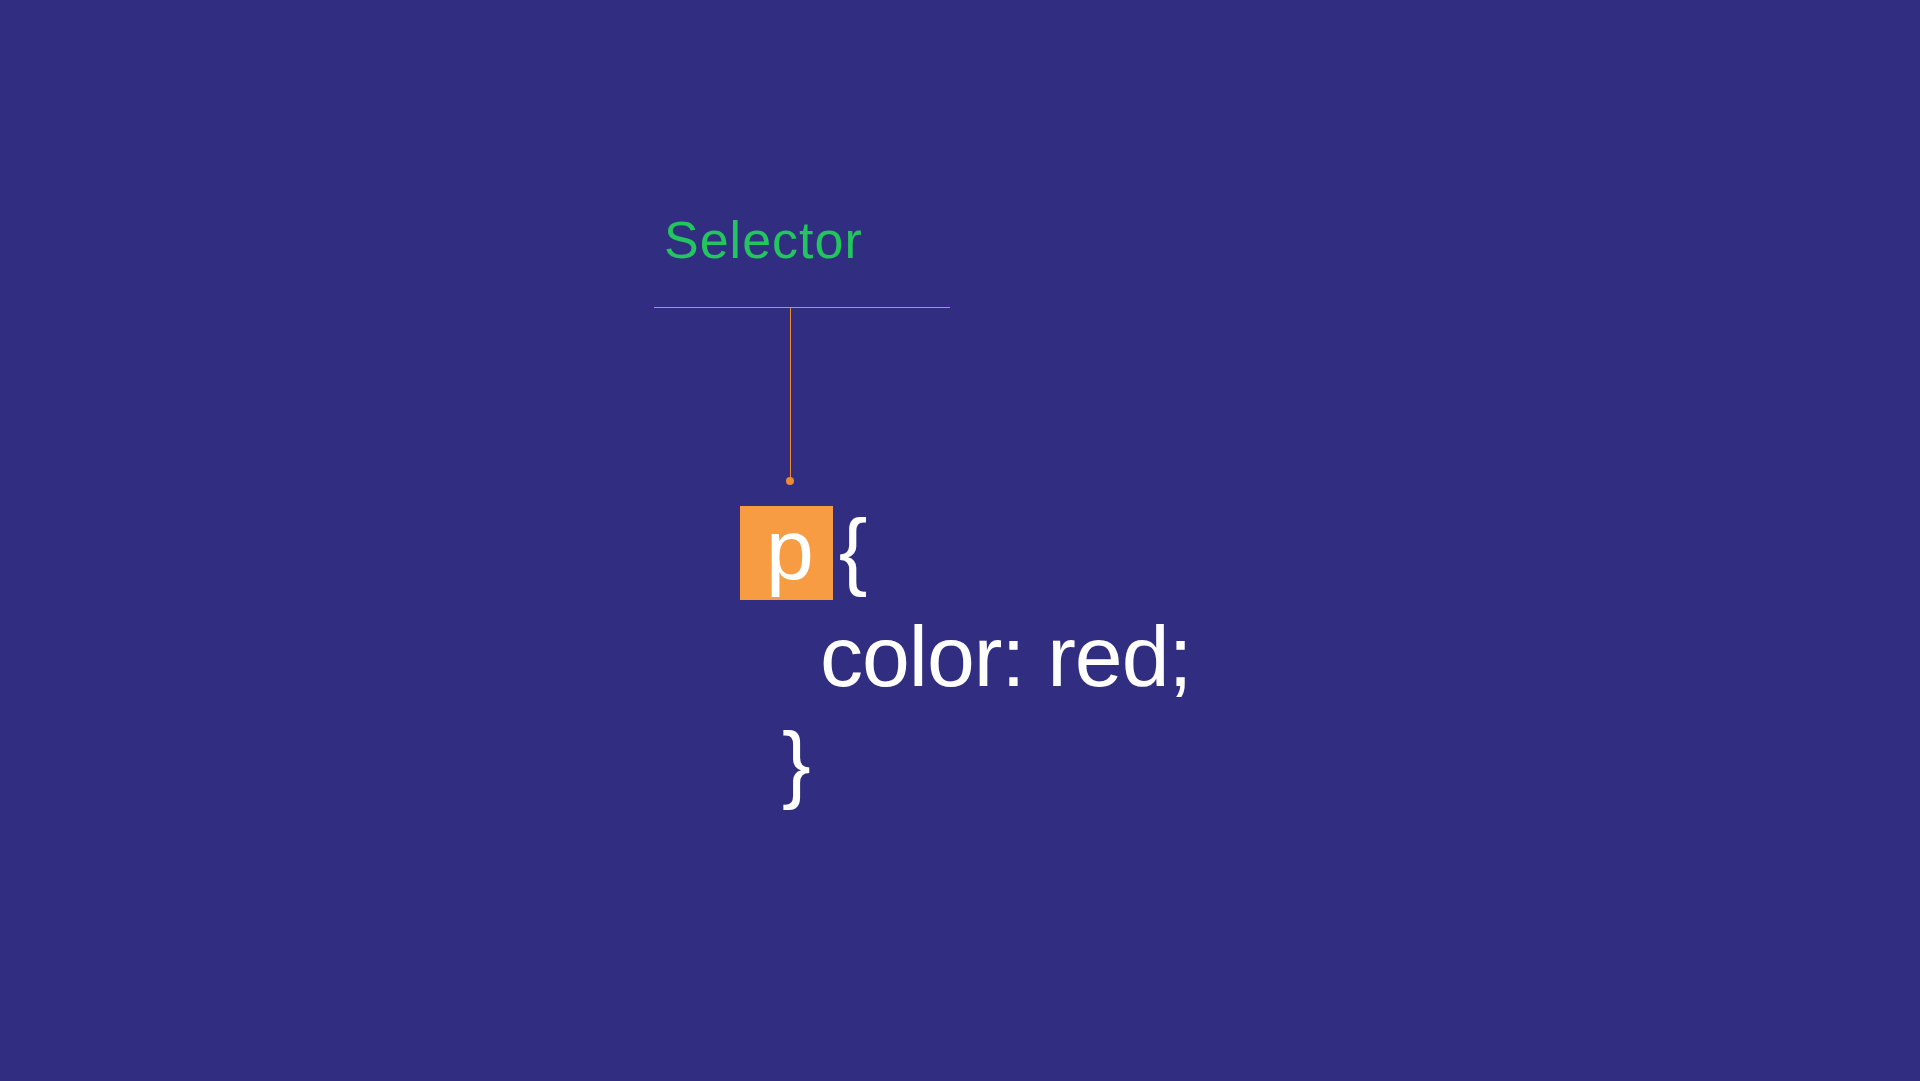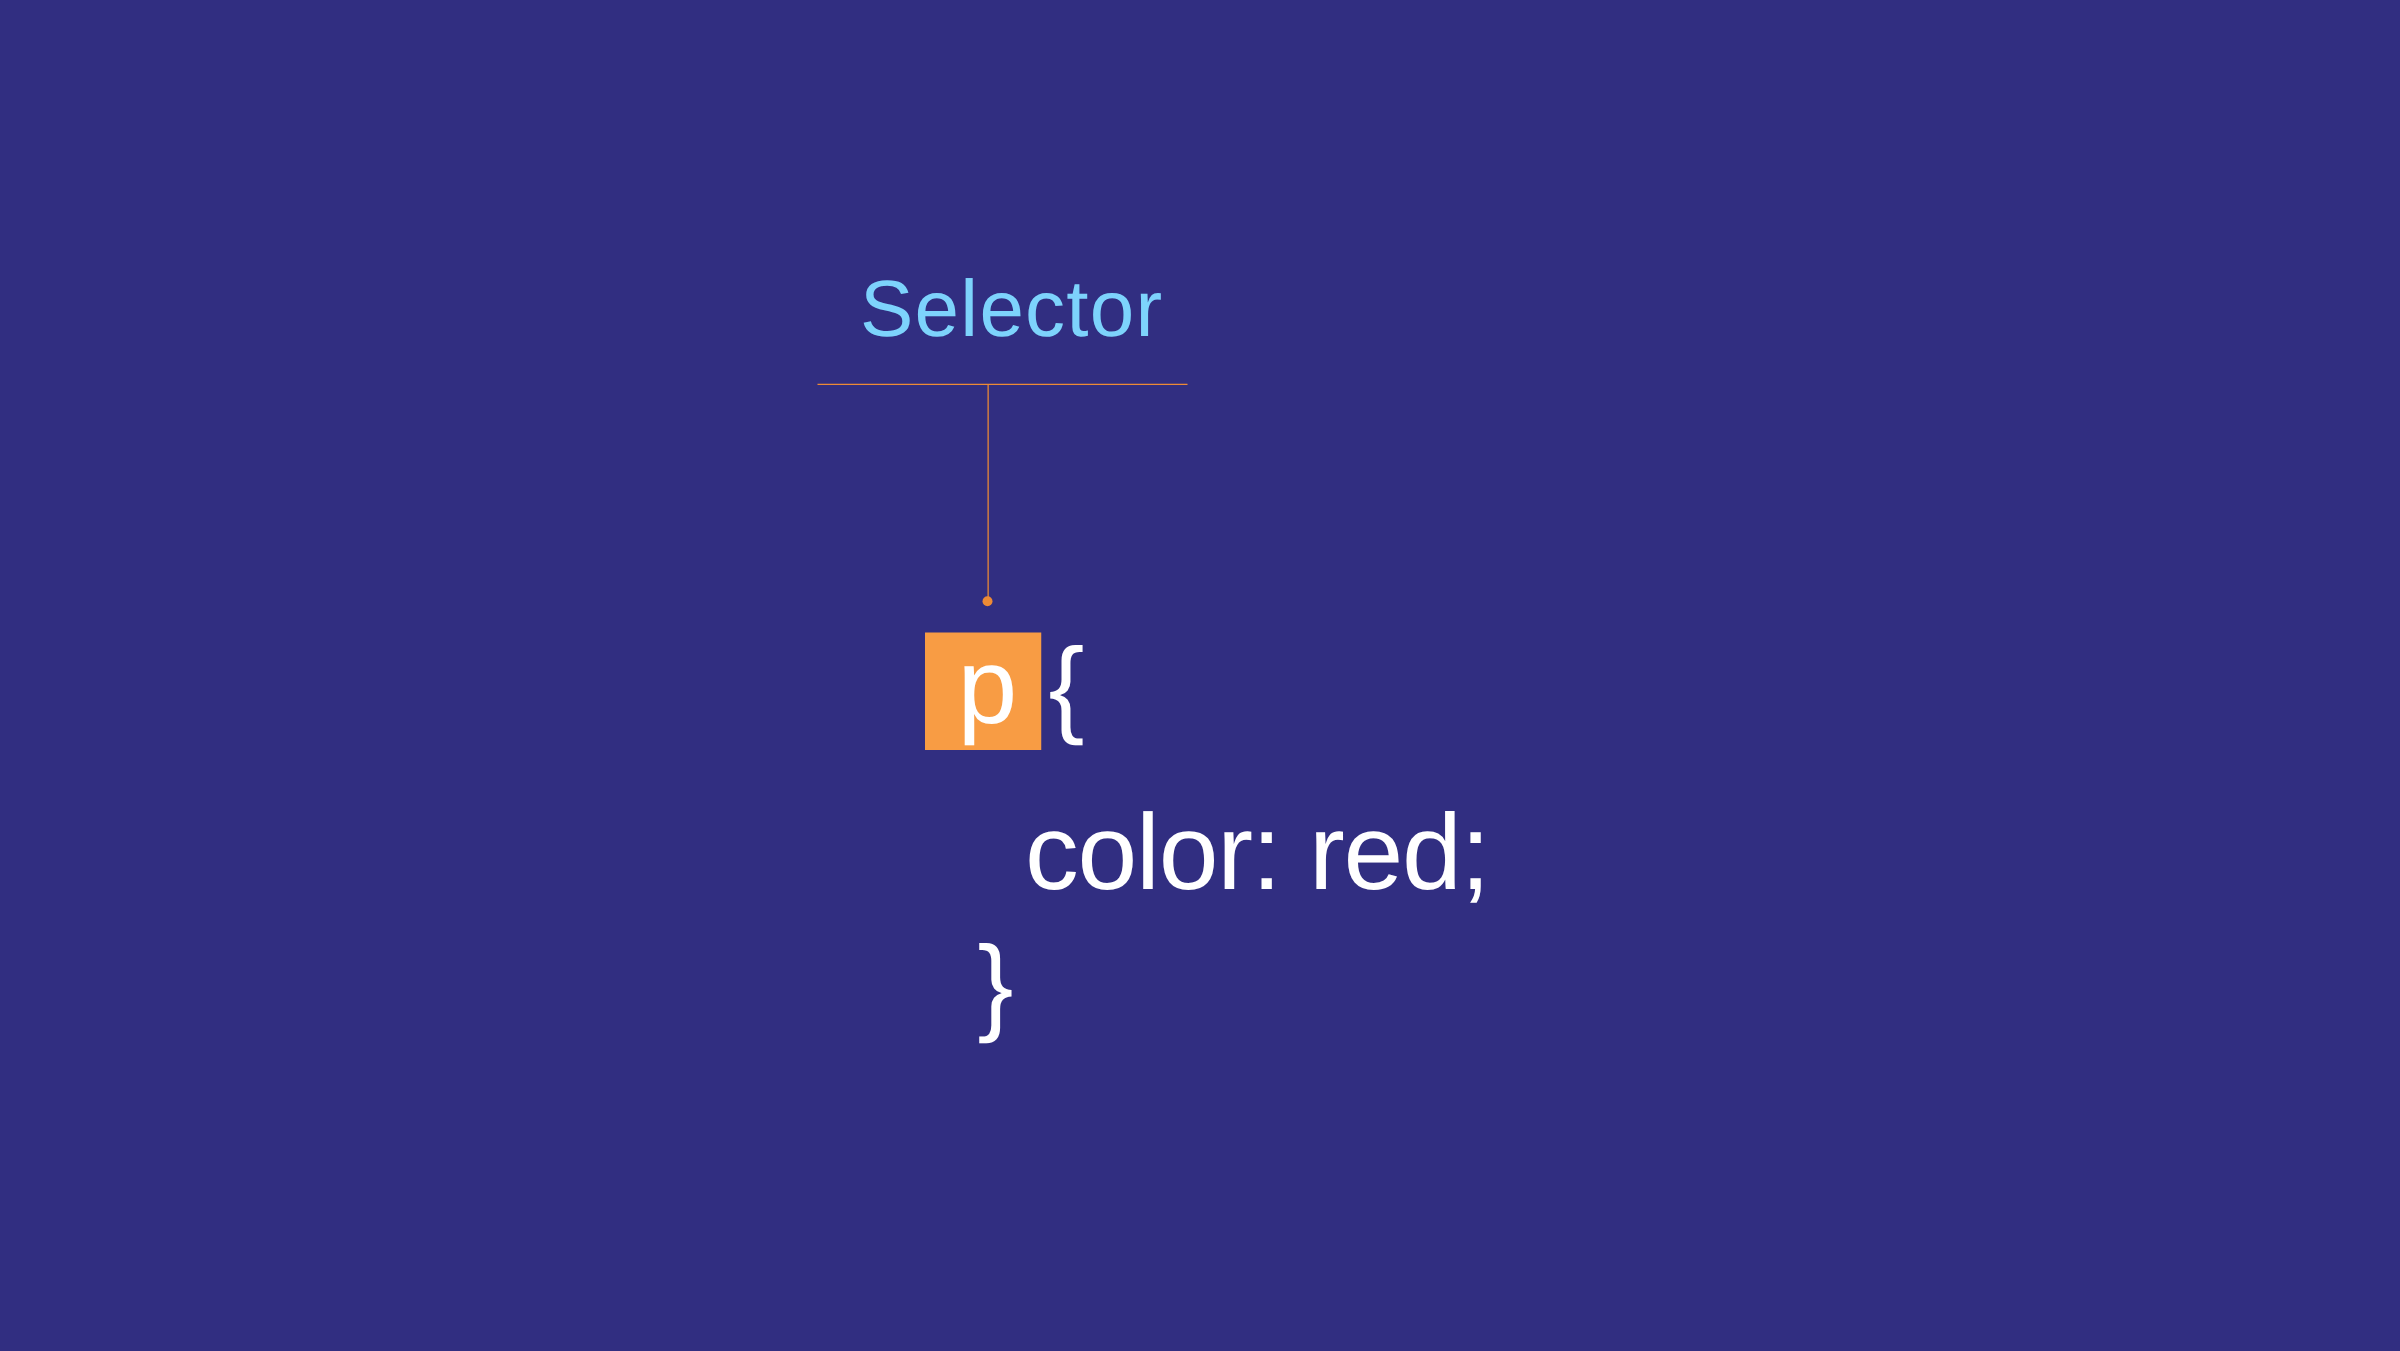--- a/index.html
+++ b/index.html
@@ -12,25 +12,24 @@
       width: 1920px;
       height: 1081px;
       background-color: #312e81;
       font-family: 'Helvetica Neue', Helvetica, Arial, sans-serif;
       position: relative;
       overflow: hidden;
     }
     
     .label {
       position: absolute;
-      color: #7dd3fc;
-      font-size: 64px;
+      color: #22c55e;
+      font-size: 52px;
       font-weight: 400;
       letter-spacing: 1px;
-      margin-left: 24px;
     }
     
     .label-selector {
       left: 664px;
       top: 210px;
     }
     
     .underline {
       position: absolute;
       background-color: #ed8a35;
@@ -86,21 +85,20 @@
       display: inline-block;
       background-color: #f89c44;
       color: #ffffff;
       padding: 0 20px 8px 26px;
       margin-right: 6px;
       line-height: 1;
     }
     
     .indent-1 {
       padding-left: 80px;
-      margin-top: 26px;
     }
     
     .indent-close {
       padding-left: 42px;
     }
     
     .brace {
       font-weight: 300;
     }
   </style>

